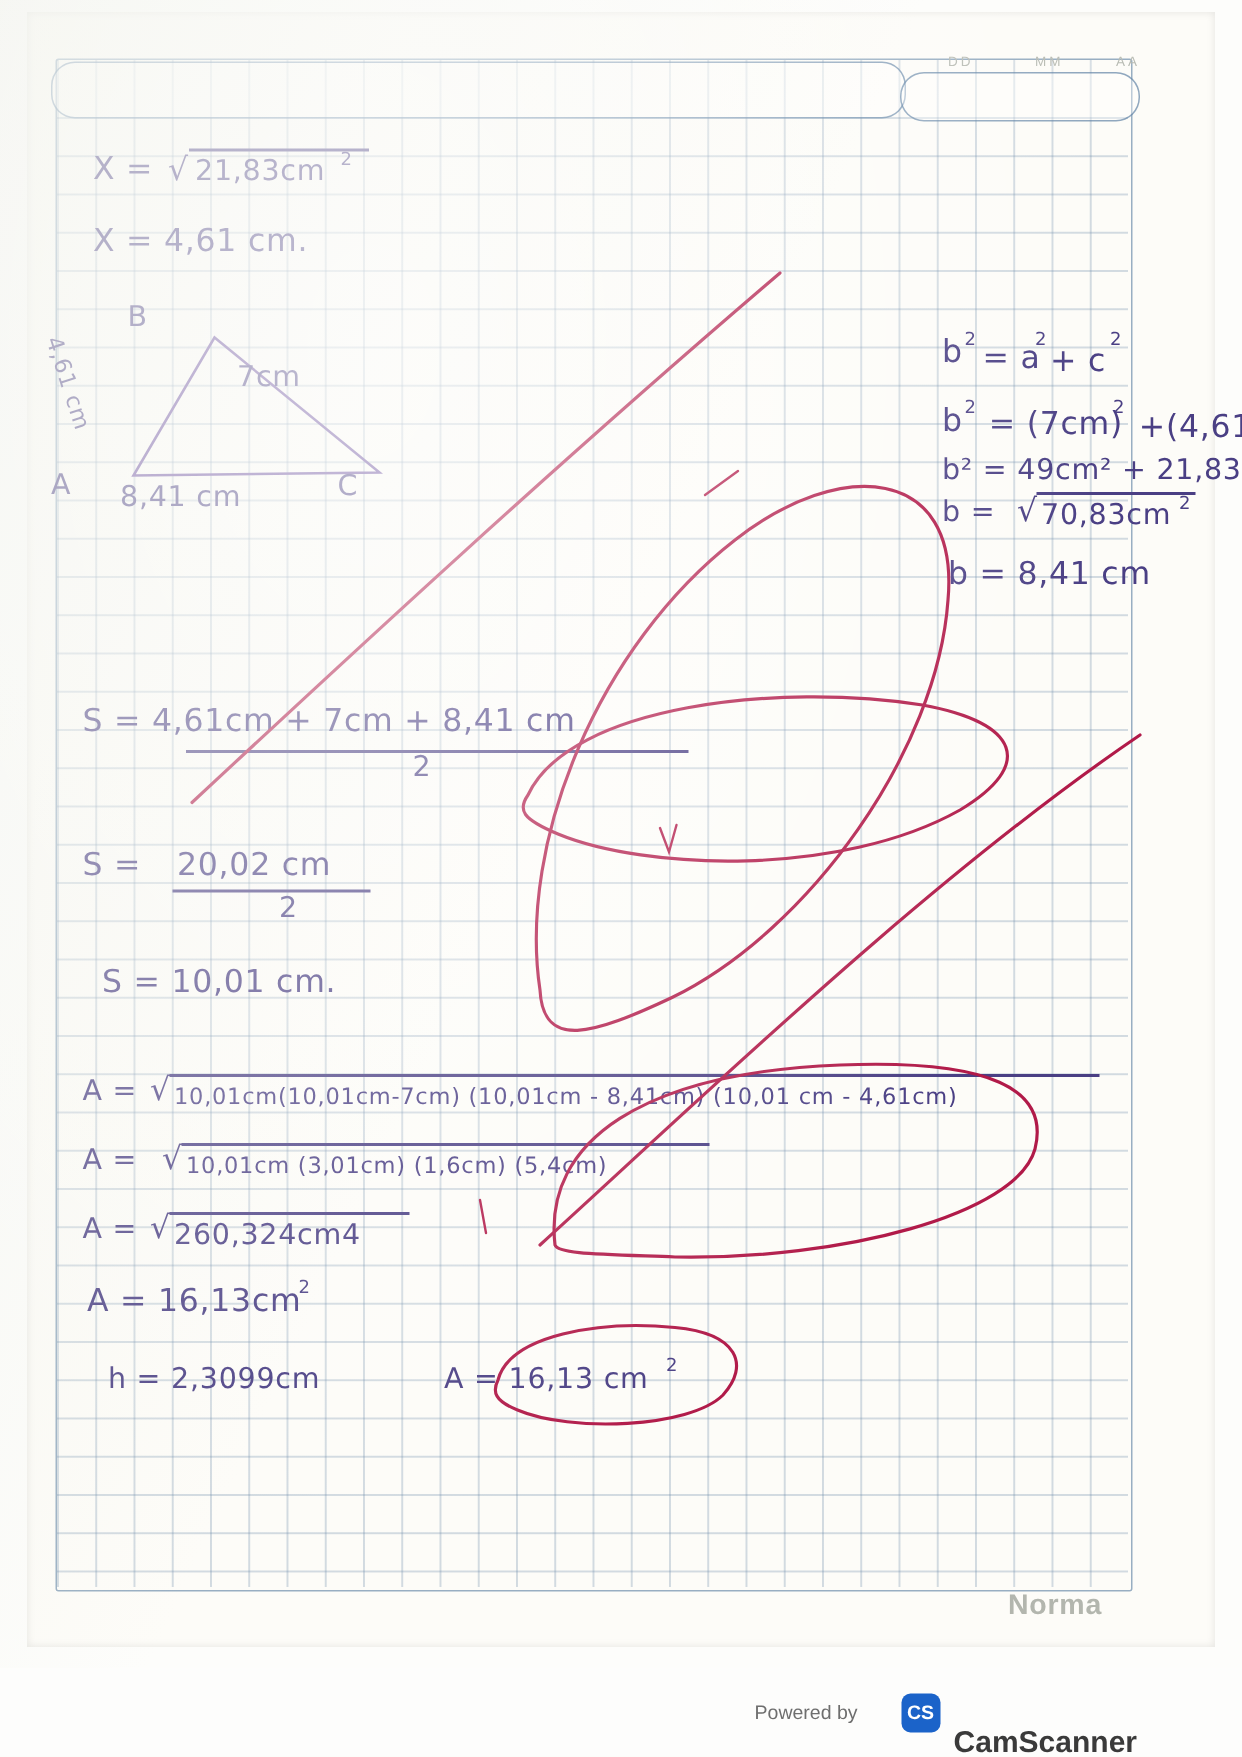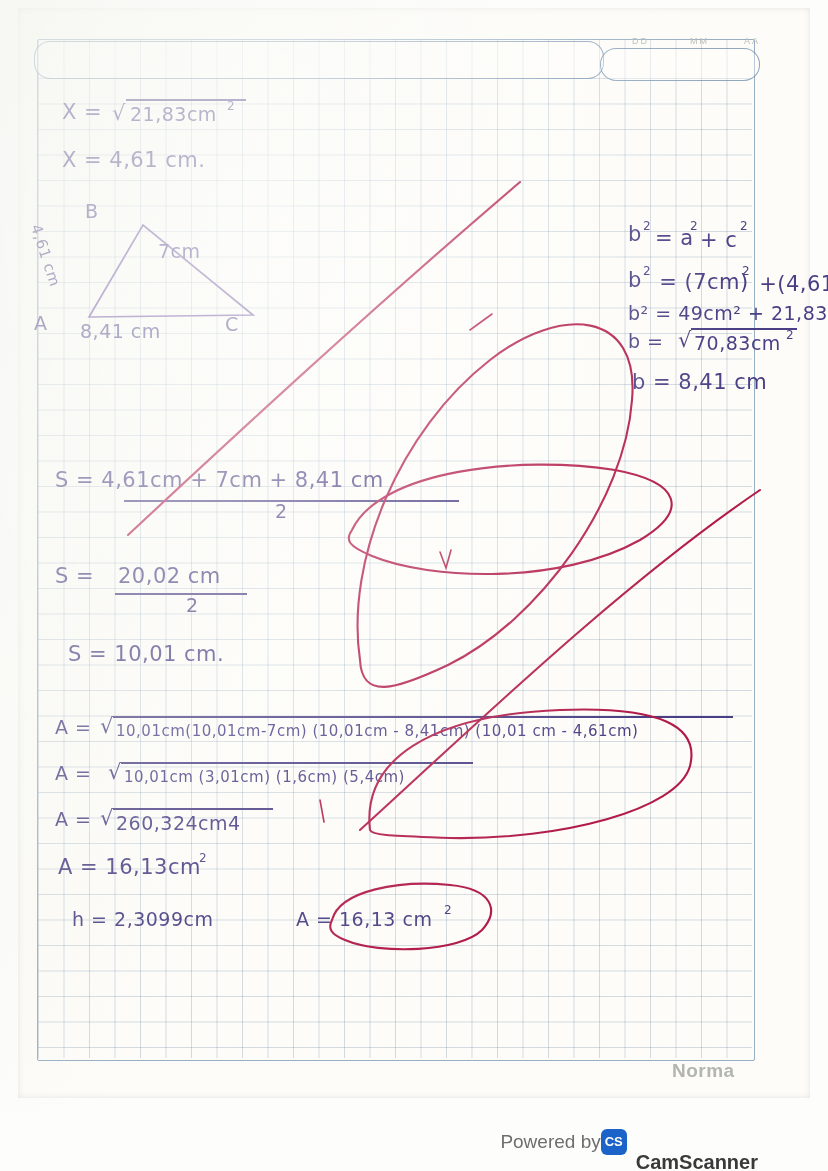--- a/index.html
+++ b/index.html
@@ -154,23 +154,23 @@
     width: 828px; height: 59px;
     background: #fdfdfc;
     display: flex;
     align-items: center;
     justify-content: flex-end;
     padding-right: 70px;
     box-sizing: border-box;
   }
   #powered {
     font-family: "Liberation Sans", sans-serif;
-    font-size: 19px;
+    font-size: 13px;
     color: #6e6e6e;
-    margin-right: 0;
+    margin-right: 29px;
   }
   #cs-badge {
     width: 26px; height: 26px;
     border-radius: 6px;
     background: #1b63c9;
     color: #fff;
     font-family: "Liberation Sans", sans-serif;
     font-size: 13px;
     font-weight: bold;
     display: flex;

